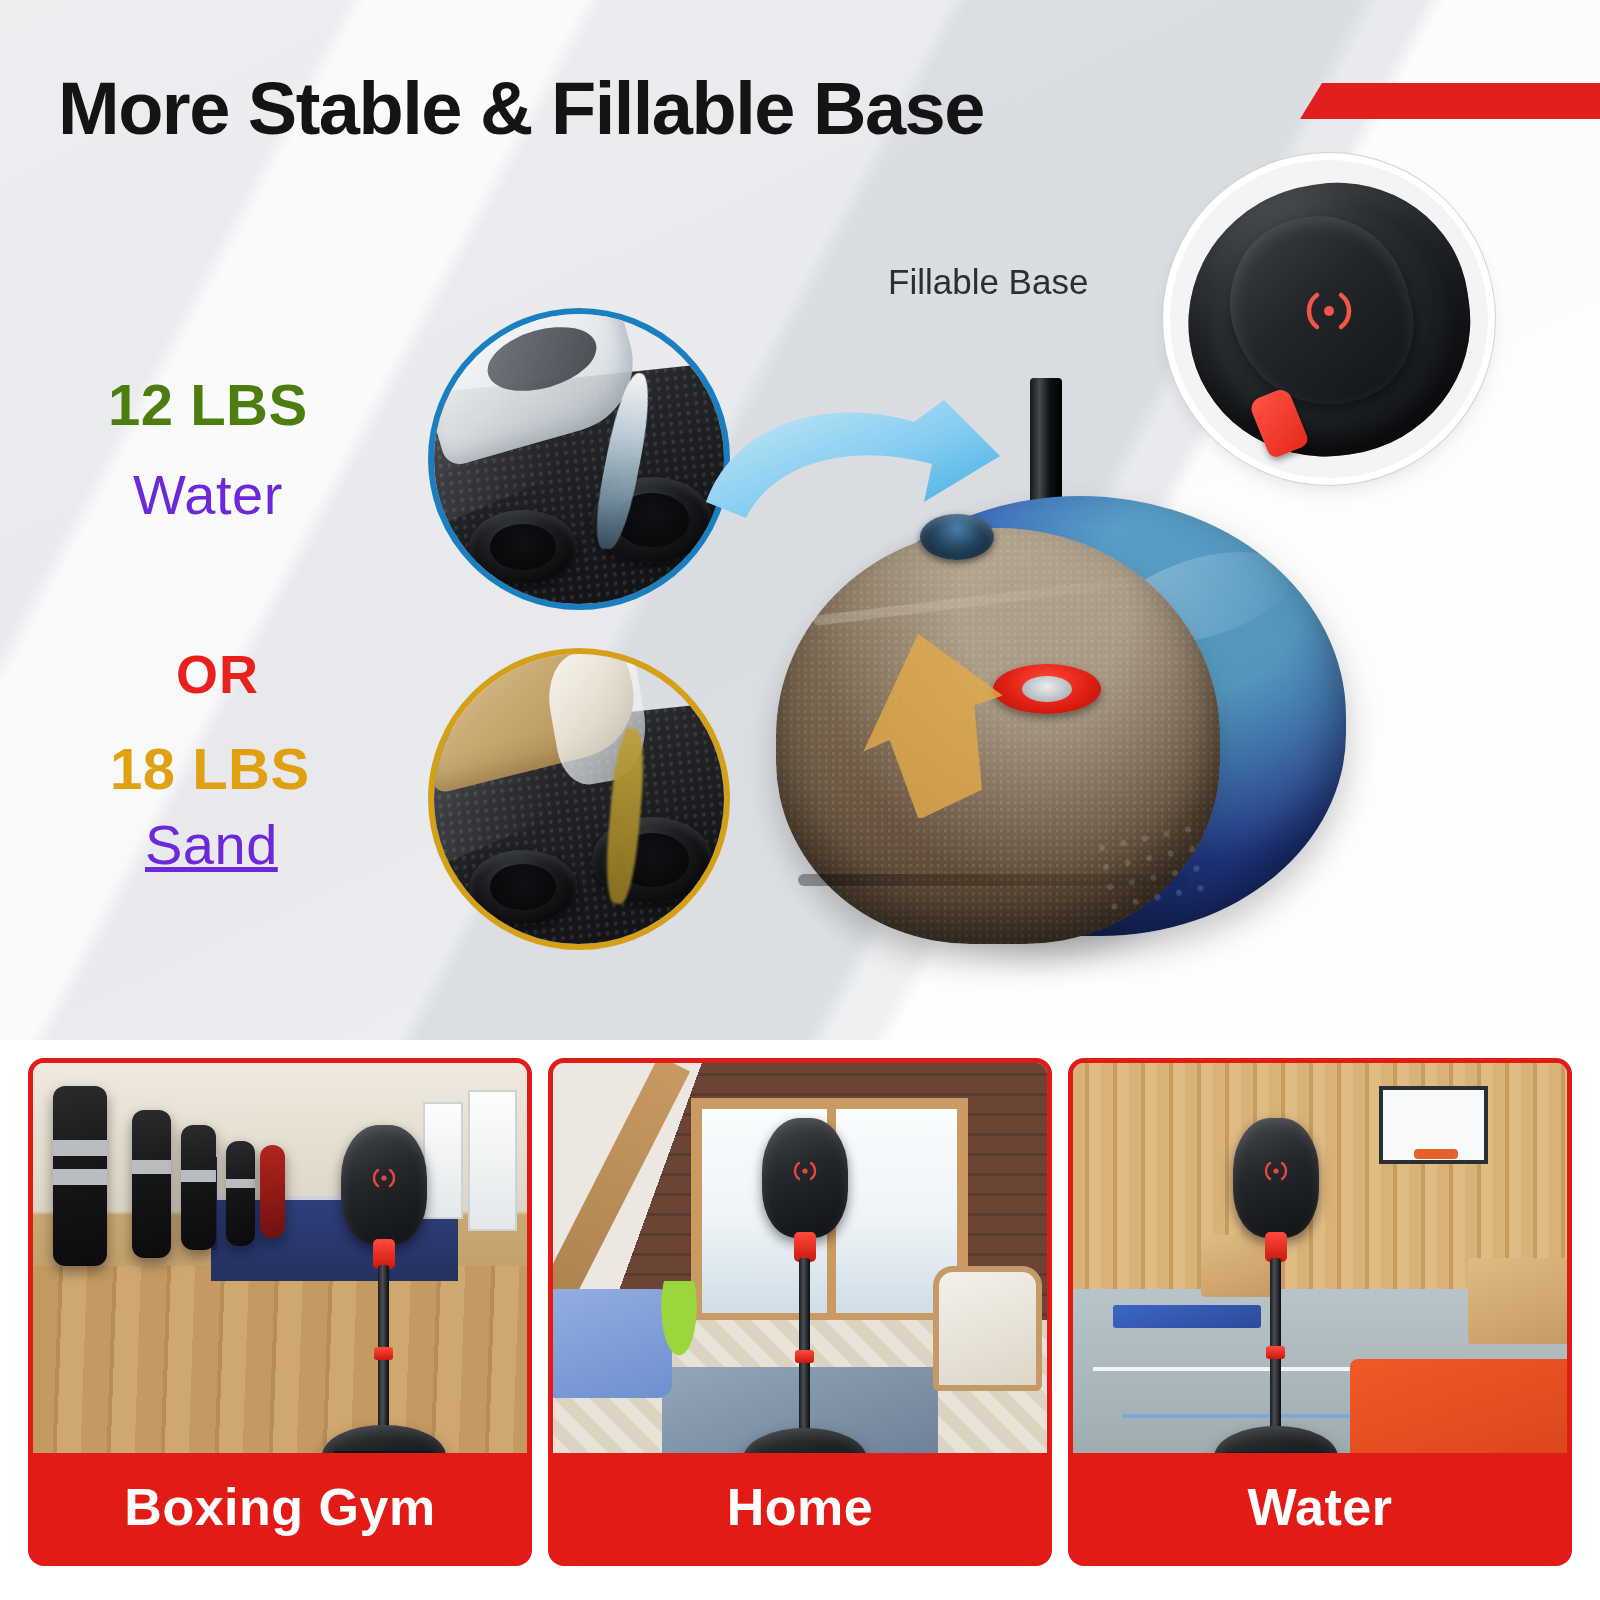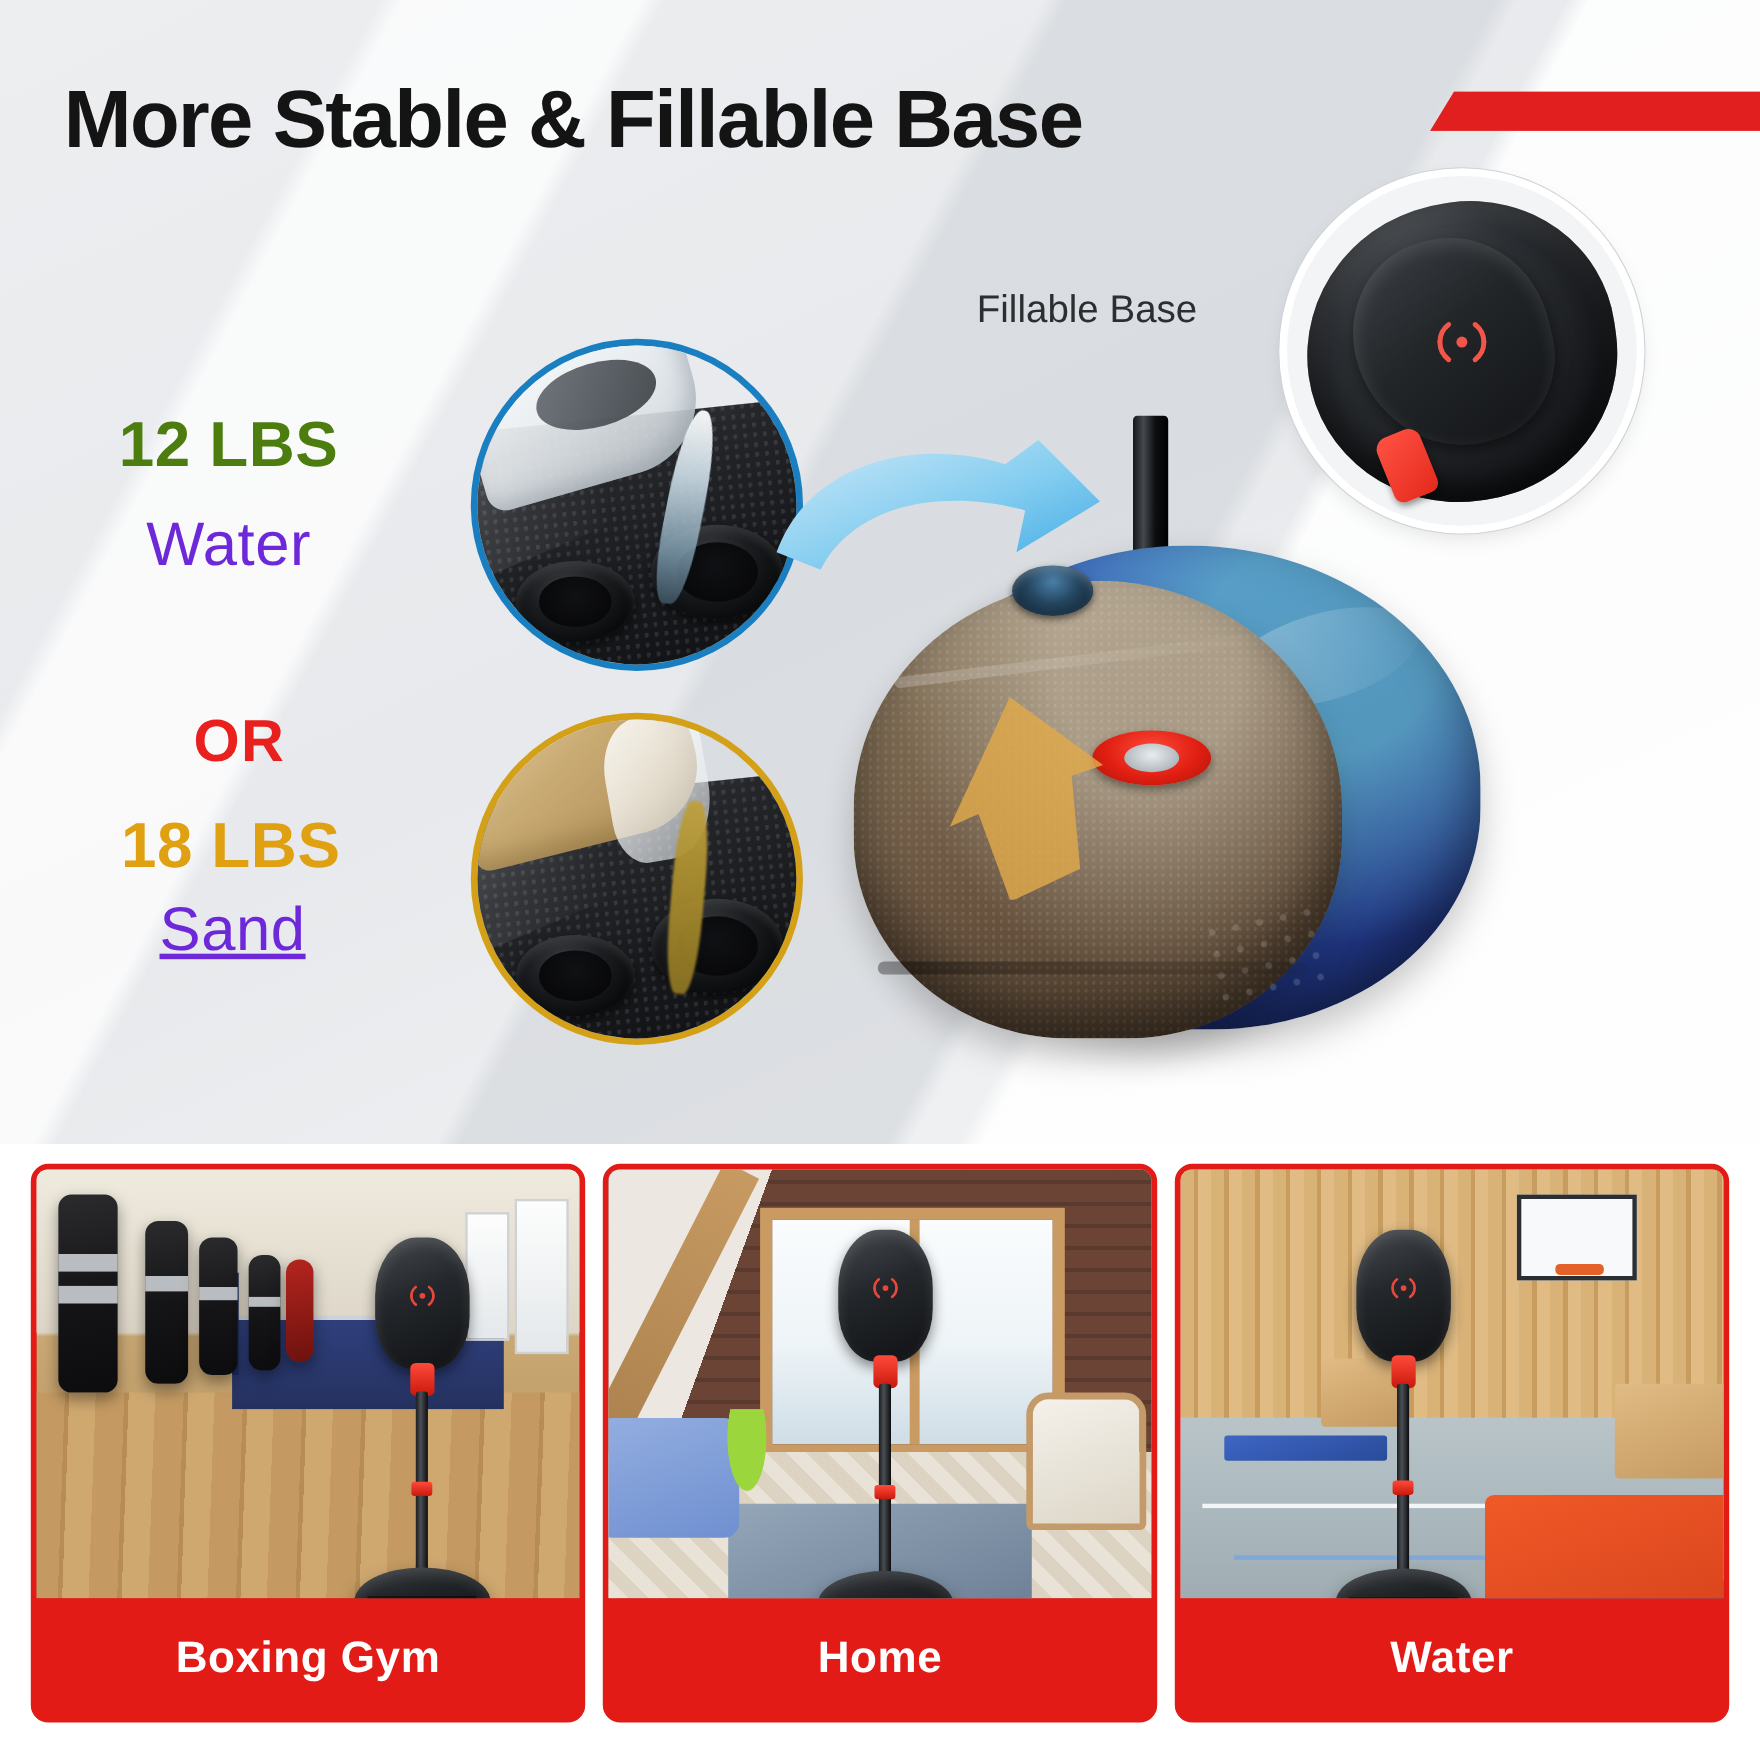--- a/index.html
+++ b/index.html
@@ -239,21 +239,21 @@
     display:flex; gap:16px;
   }
   .card {
     flex:1; border:5px solid #e31b16; border-radius:16px; overflow:hidden;
     display:flex; flex-direction:column; background:#e31b16;
   }
   .card-photo { flex:1; position:relative; overflow:hidden; }
   .card-cap {
     height:108px; background:#e31b16; color:#fff;
     display:flex; align-items:center; justify-content:center;
-    font-size:40px; font-weight:bold; letter-spacing:.5px;
+    font-size:52px; font-weight:bold; letter-spacing:.5px;
   }
 
   
   .s1 { position:absolute; inset:0; background:linear-gradient(180deg,#e9e3d6 0%,#ded5c3 38%,#c9a874 39%,#b08c55 100%); }
   .s1-ceiling { position:absolute; left:0; top:0; width:100%; height:38%; background:linear-gradient(180deg,#efeade,#ddd6c7); }
   .s1-floor { position:absolute; left:0; top:52%; width:100%; height:48%;
     background:repeating-linear-gradient(92deg,#c49a62 0 26px,#b88d55 26px 30px,#cfa870 30px 54px); }
   .s1-ring { position:absolute; left:36%; top:34%; width:50%; height:22%;
     background:linear-gradient(180deg,#2f3f7c,#24315f); border-top:4px solid #cfd3d8; }
   .s1-ringpost { position:absolute; left:36%; top:24%; width:6px; height:24%; background:#1a2b5e; }

